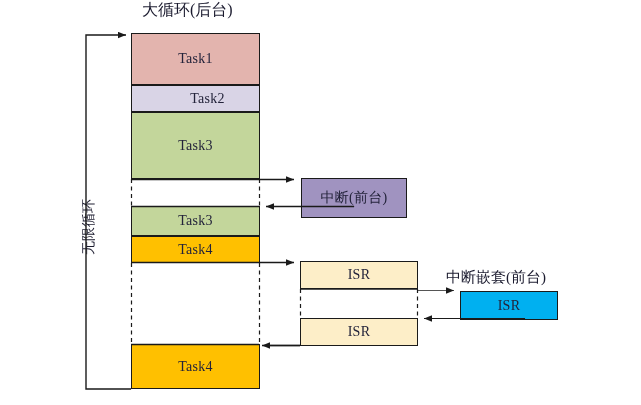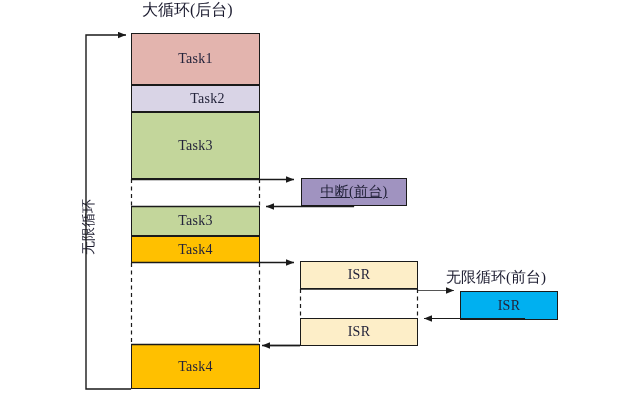--- a/index.html
+++ b/index.html
@@ -63,35 +63,35 @@
 </style>
 </head>
 <body>
 
 <div id="canvas">
 
   <div class="label" style="left:142px; top:0; font-size:16px;">大循环(后台)</div>
 
   <div class="vlabel" style="left:80px; top:255px;">无限循环</div>
 
-  <div class="label" style="left:446px; top:268px; font-size:15px;">无限循环(前台)</div>
+  <div class="label" style="left:446px; top:268px; font-size:15px;">中断嵌套(前台)</div>
 
   <div class="box" style="left:131px; top:33px; width:129px; height:52px; background:#e3b4ae;">Task1</div>
 
   <div class="box" style="left:131px; top:85px; width:129px; height:27px; background:#d9d4e6;padding-left:24px;">Task2</div>
 
   <div class="box" style="left:131px; top:112px; width:129px; height:67px; background:#c3d69b;">Task3</div>
 
   <div class="box" style="left:131px; top:206px; width:129px; height:30px; background:#c3d69b;">Task3</div>
 
   <div class="box" style="left:131px; top:236px; width:129px; height:27px; background:#ffc000;">Task4</div>
 
   <div class="box" style="left:131px; top:344px; width:129px; height:45px; background:#ffc000;">Task4</div>
 
-  <div class="box" style="left:301px; top:178px; width:106px; height:28px; background:#a093c0;text-decoration:underline;">中断(前台)</div>
+  <div class="box" style="left:301px; top:178px; width:106px; height:40px; background:#a093c0;">中断(前台)</div>
 
   <div class="box" style="left:300px; top:261px; width:118px; height:28px; background:#fdeec8;">ISR</div>
 
   <div class="box" style="left:300px; top:318px; width:118px; height:28px; background:#fdeec8;">ISR</div>
 
   <div class="box" style="left:460px; top:291px; width:98px; height:29px; background:#00b0f0;">ISR</div>
 
   <svg class="overlay" viewBox="0 0 641 405" xmlns="http://www.w3.org/2000/svg">
     <defs>
       <marker id="arrowR" markerWidth="9" markerHeight="9" refX="8" refY="3.2" orient="auto" markerUnits="userSpaceOnUse">

